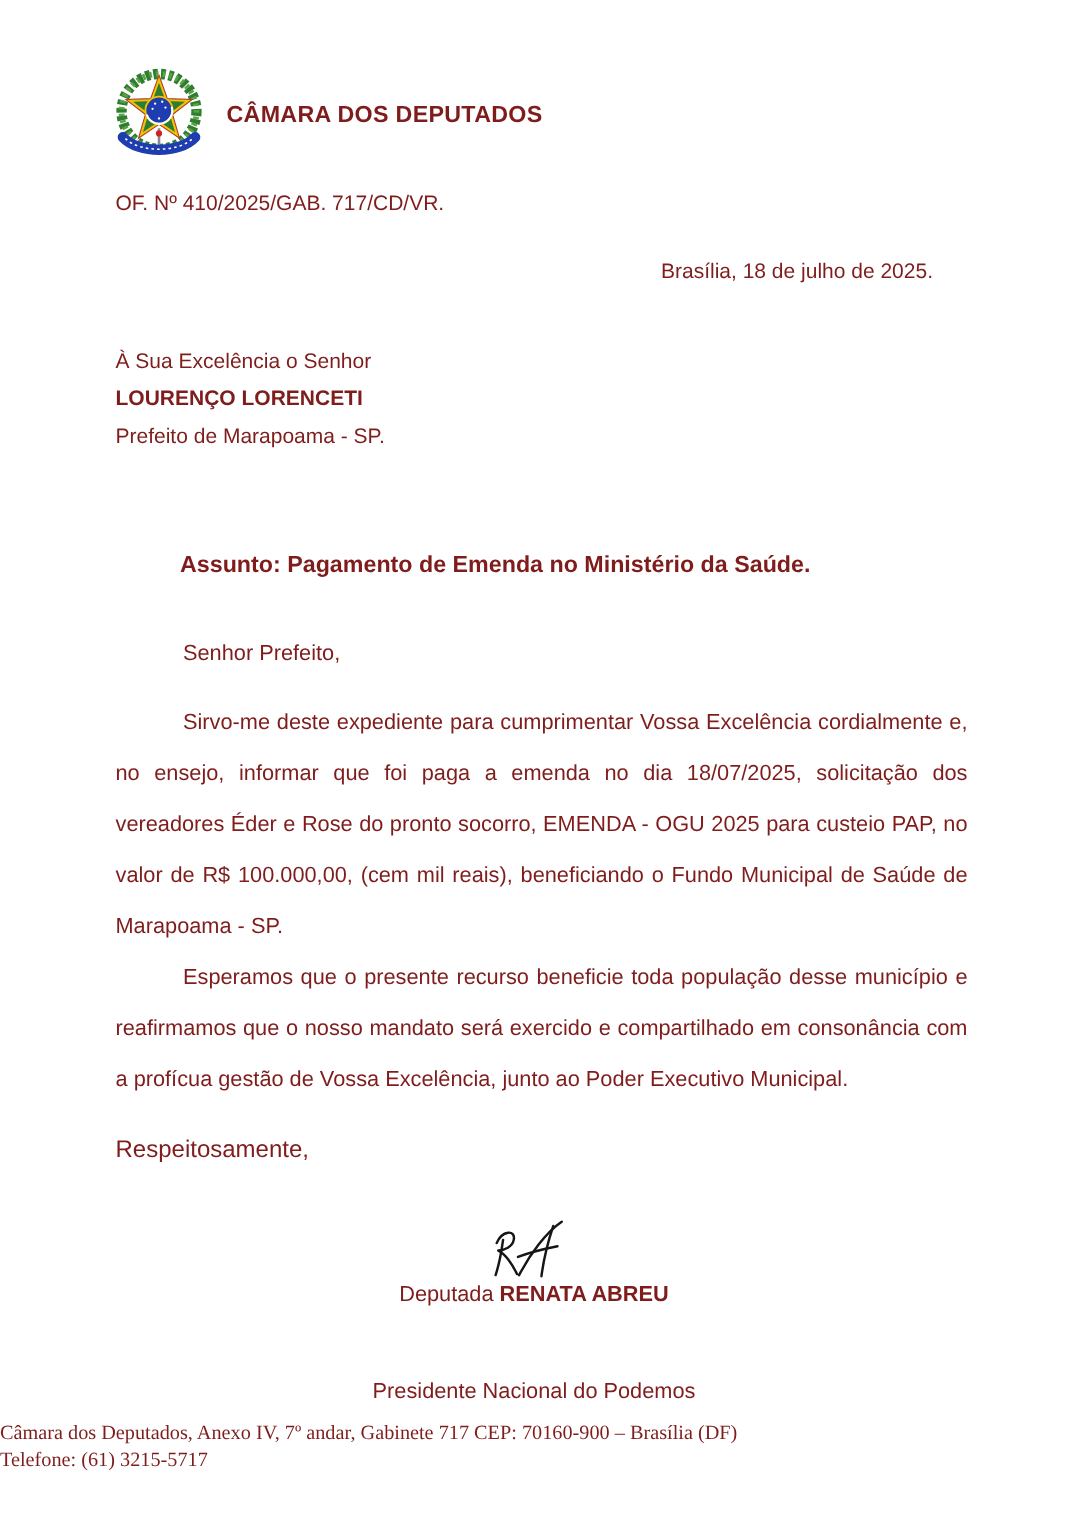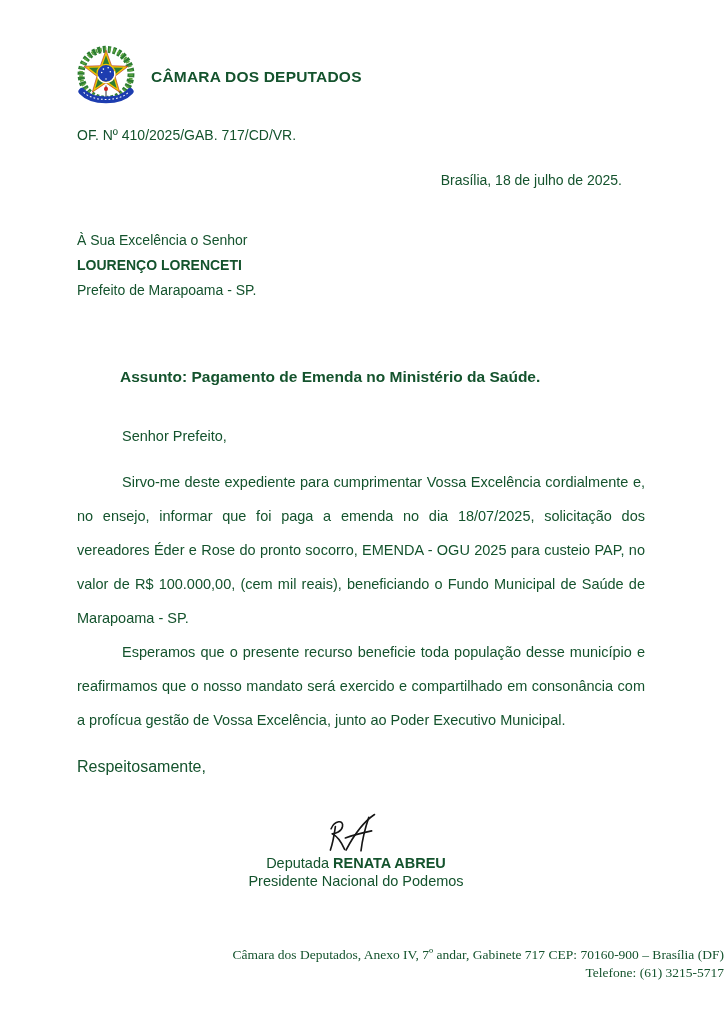--- a/index.html
+++ b/index.html
@@ -3,21 +3,21 @@
 <meta charset="utf-8">
 <style>
   html, body { margin: 0; padding: 0; background: #e8e8e8; }
   .page {
     position: relative;
     width: 724px;
     height: 1024px;
     margin: 0 auto;
     background: #ffffff;
     font-family: "Liberation Sans", "DejaVu Sans", sans-serif;
-    color: #14532d;
+    color: #7f1d1d;
     overflow: hidden;
   }
 
   
   .letterhead {
     position: absolute;
     left: 75px;
     top: 38px;
     display: flex;
     align-items: center;
@@ -105,29 +105,29 @@
   .signature-block {
     position: absolute;
     left: 0;
     top: 808px;
     width: 712px;
     text-align: center;
   }
   .scribble { display: block; margin: 0 auto -4px auto; width: 64px; height: 50px; }
   .sig-name { font-size: 14.5px; line-height: 18px; }
   .sig-name .bold-name { font-weight: bold; margin-top: 17px; }
-  .sig-role { font-size: 14.5px; line-height: 18px; }
+  .sig-role { font-size: 14.5px; line-height: 18px; margin-top: 47px; }
 
   
   .footer {
     position: absolute;
     left: 0;
     top: 946px;
     width: 724px;
-    text-align: right;
+    text-align: left;
     font-family: "Liberation Serif", "DejaVu Serif", serif;
     font-size: 13.5px;
     line-height: 17.5px;
   }
 </style>
 </head>
 <body>
 
 <div class="page">
 

